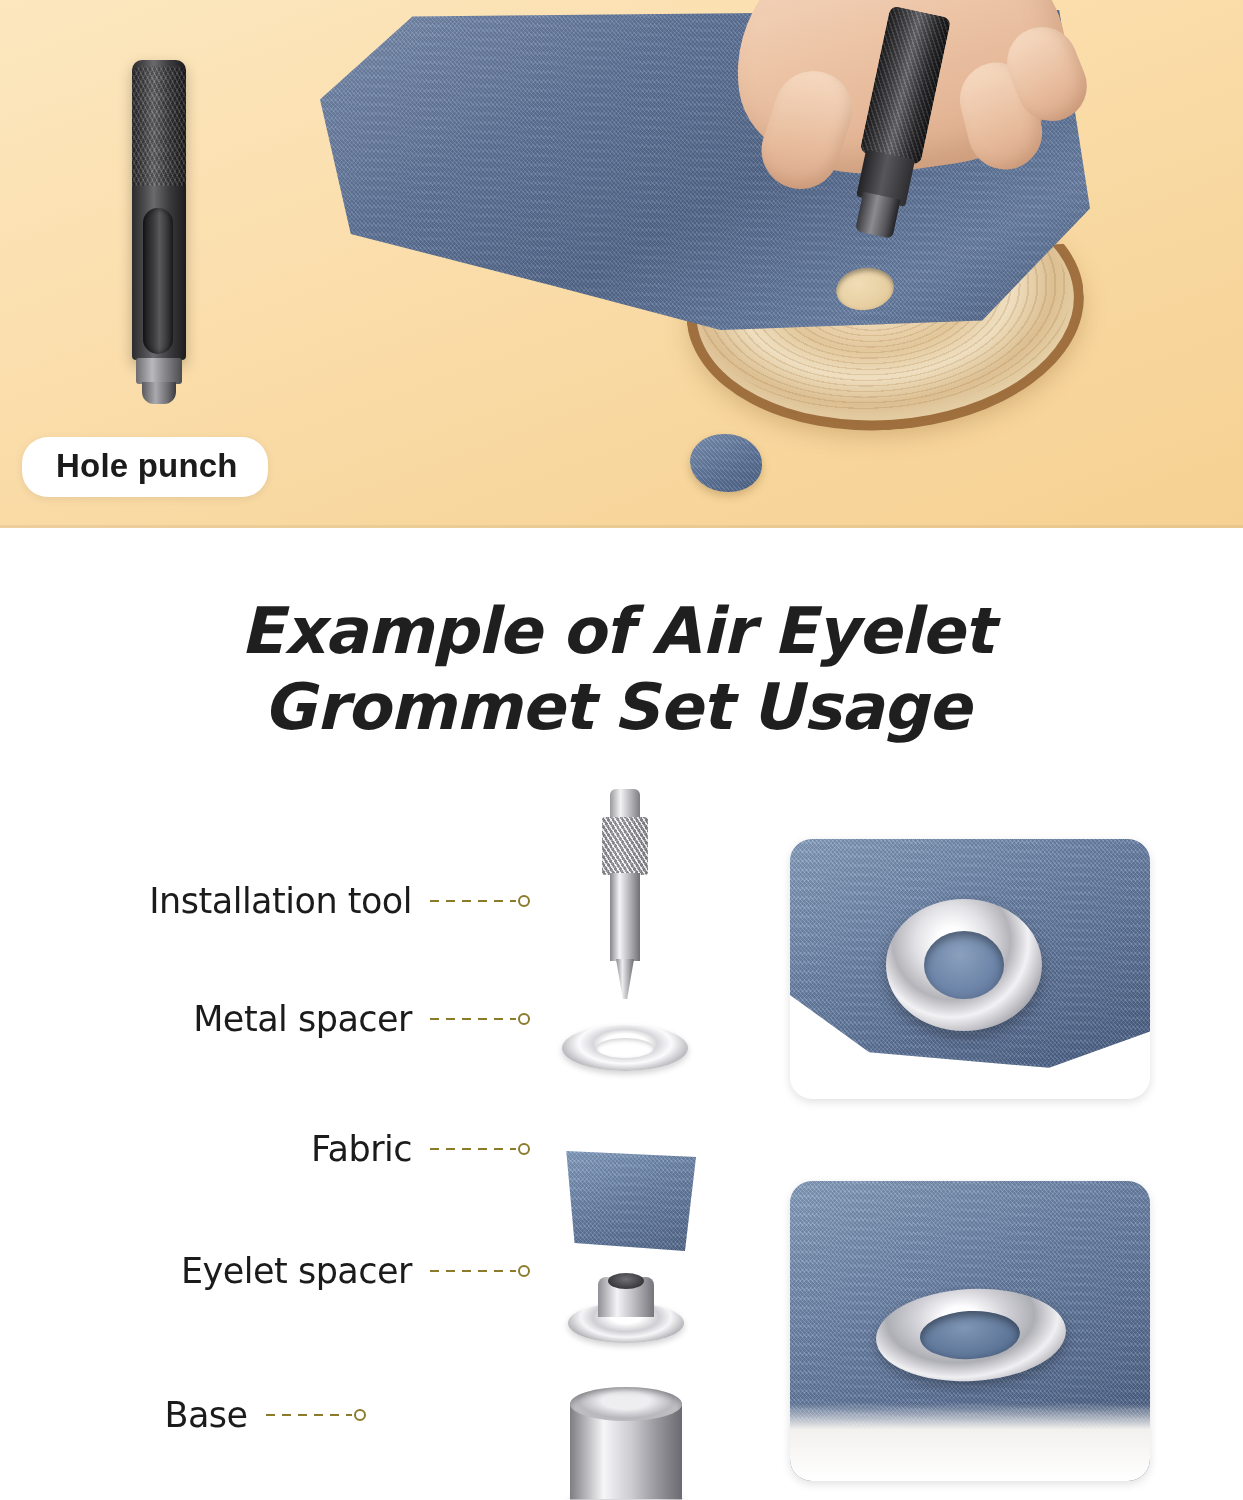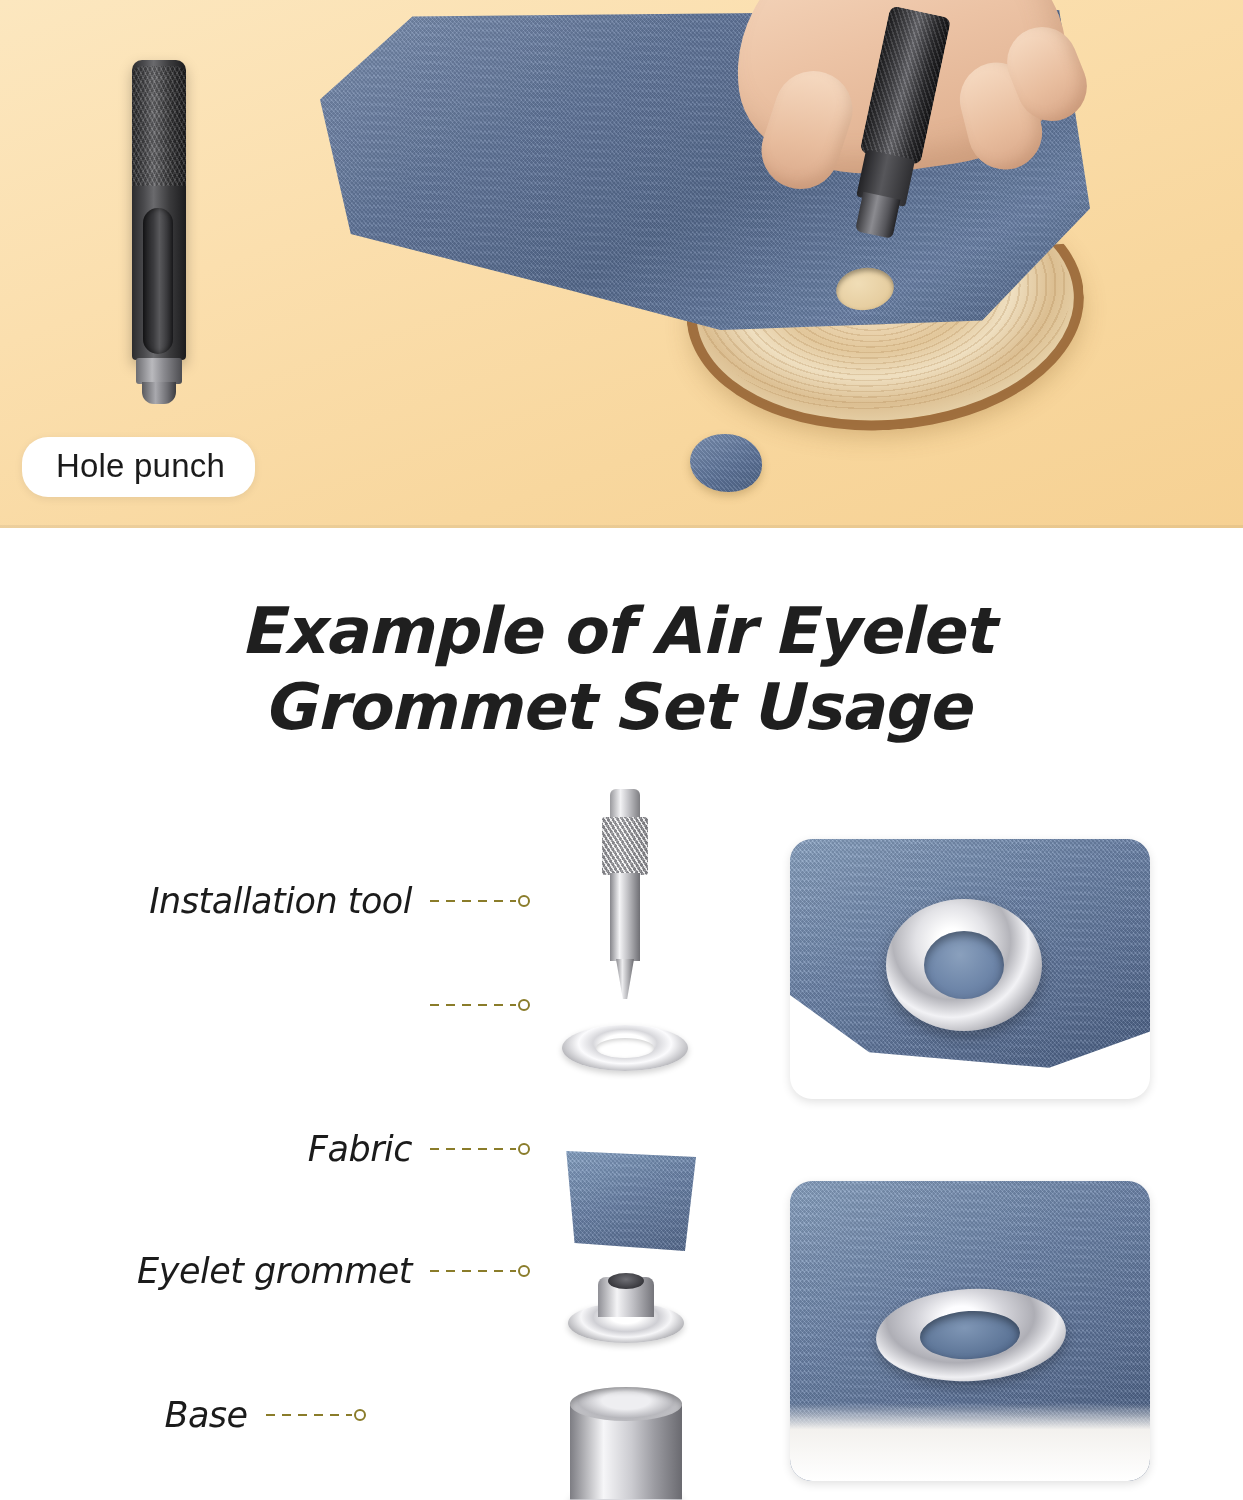--- a/index.html
+++ b/index.html
@@ -58,21 +58,21 @@
     border-radius: 0 0 12px 12px;
     background: linear-gradient(90deg, #5a5a5e 0%, #a9a9ae 40%, #6d6d72 75%, #3c3c40 100%);
   }
 
   
   .pill {
     position: absolute; left: 22px; top: 437px;
     background: #ffffff;
     border-radius: 26px;
     padding: 10px 30px 12px 34px;
-    font-size: 33px; font-weight: 400; color: #1b1b1b;
+    font-size: 33px; font-weight: 700; color: #1b1b1b;
     box-shadow: 0 2px 8px rgba(0,0,0,0.08);
     letter-spacing: .2px;
   }
 
   
   .wood {
     position: absolute; left: 690px; top: 188px; width: 390px; height: 232px;
     border-radius: 50%;
     background:
       radial-gradient(ellipse at 48% 42%, #f4e3c8 0%, #eed9b7 18%, #e2c79b 34%, #efdfc0 48%, #dcbf92 62%, #e9d5ad 76%, #cfae7f 90%, #b9925f 100%);
@@ -185,21 +185,20 @@
     position: relative;
     width: 1243px; height: 760px;
     margin-top: 36px;
   }
   .labels-col {
     position: absolute; left: 0; top: 0; width: 530px;
   }
   .label-row {
     position: absolute; right: 0; display: flex; align-items: center; justify-content: flex-end;
     width: 530px;
-    font-style: italic;
   }
   .label-text {
     font-size: 35px; color: #1b1b1b; white-space: nowrap;
     font-family: "DejaVu Sans", sans-serif;
     letter-spacing: -0.5px;
   }
   .leader {
     width: 86px; height: 2px; margin-left: 18px;
     background-image: linear-gradient(90deg, #8a7c2a 0 9px, transparent 9px 16px);
     background-size: 16px 2px;
@@ -352,32 +351,33 @@
 
   <div class="labels-col">
 
     <div class="label-row" style="top:100px;">
       <span class="label-text">Installation tool</span>
       <span class="leader"></span>
       <span class="leader-dot"></span>
     </div>
 
     <div class="label-row" style="top:218px;">
+      <span class="label-text">Metal spacer</span>
       <span class="leader"></span>
       <span class="leader-dot"></span>
     </div>
 
     <div class="label-row" style="top:348px;">
       <span class="label-text">Fabric</span>
       <span class="leader"></span>
       <span class="leader-dot"></span>
     </div>
 
     <div class="label-row" style="top:470px;">
-      <span class="label-text">Eyelet grommet</span>
+      <span class="label-text">Eyelet spacer</span>
       <span class="leader"></span>
       <span class="leader-dot"></span>
     </div>
 
     <div class="label-row" style="top:614px;justify-content:center;">
       <span class="label-text">Base</span>
       <span class="leader"></span>
       <span class="leader-dot"></span>
     </div>
   </div>

